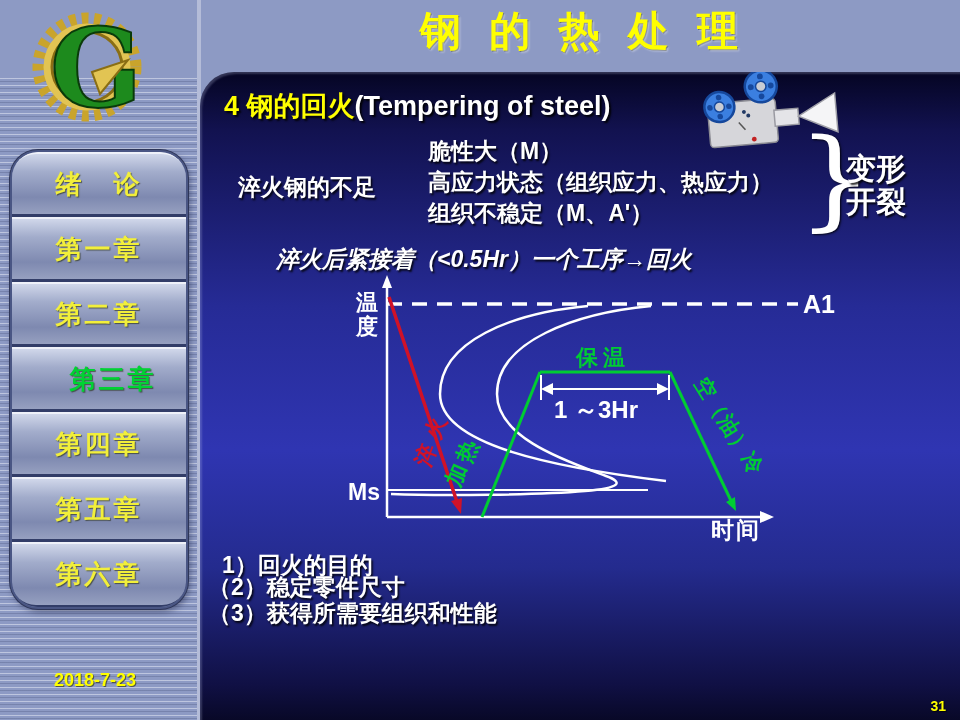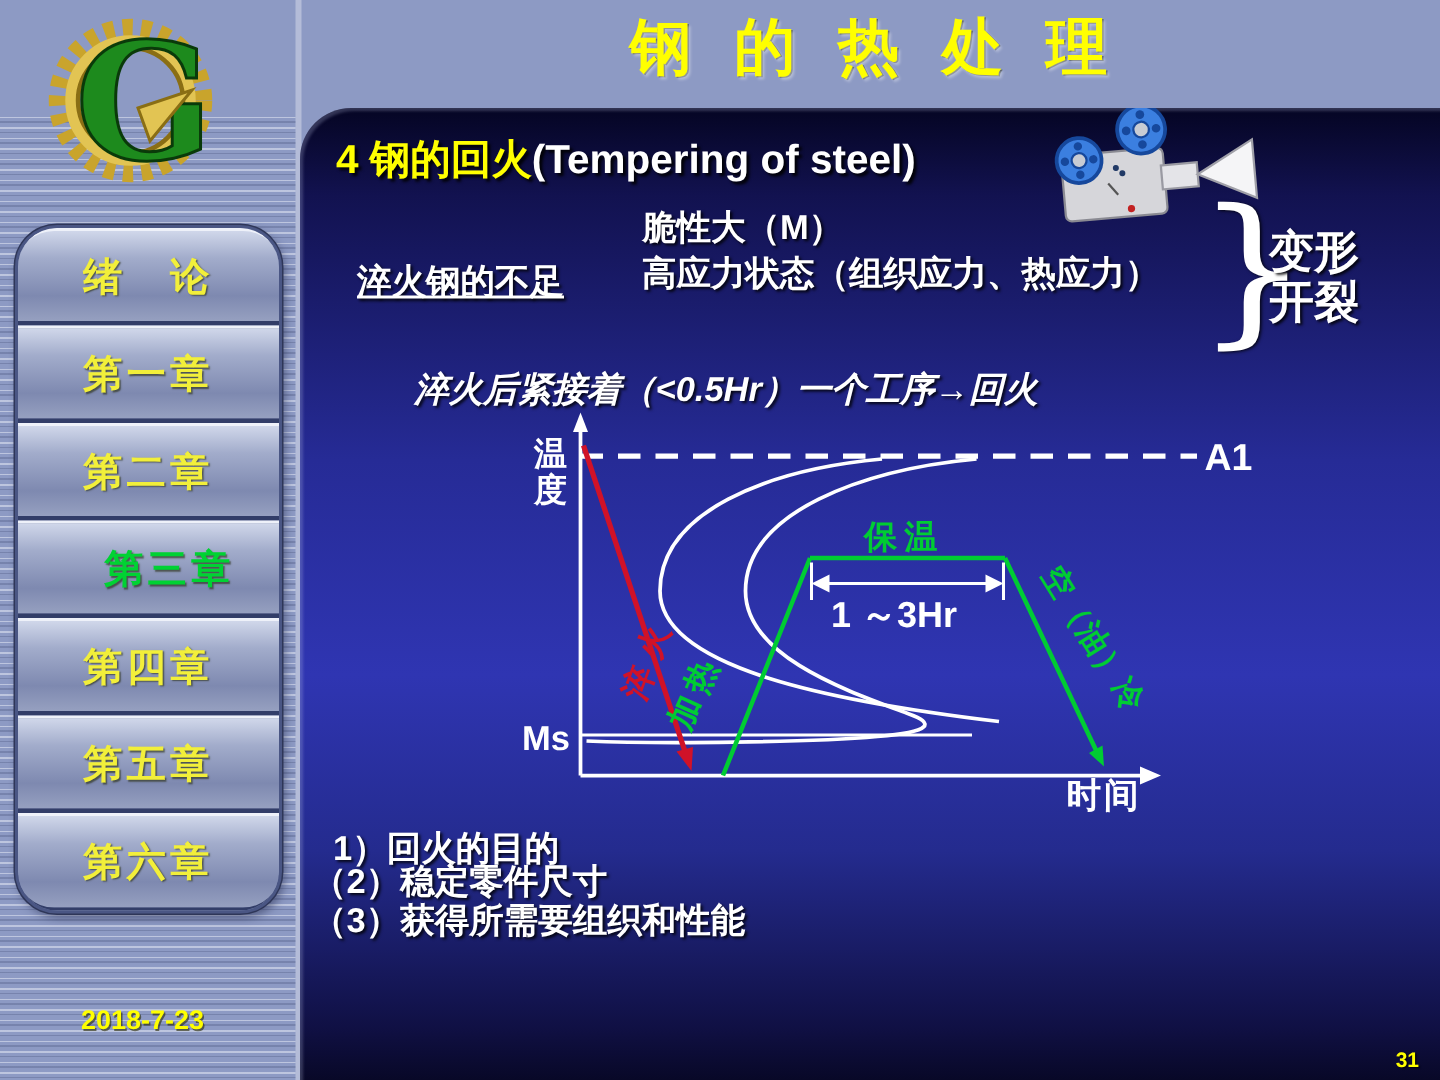--- a/index.html
+++ b/index.html
@@ -53,21 +53,21 @@
     background:linear-gradient(180deg,#050523 0%,#121250 9%,#262b96 36%,#2f35b2 58%,#242b8e 76%,#101044 94%,#070724 100%);
     box-shadow:inset 2px 2px 2px rgba(190,200,235,.25);
   }
   .panel .txt{position:absolute;white-space:nowrap;color:#fff;font-weight:bold;
     text-shadow:1.5px 1.5px 2px rgba(0,0,0,.85);}
   .heading{position:absolute;left:24px;top:16px;white-space:nowrap;font-weight:bold;font-size:27px;
     text-shadow:2px 2px 2px rgba(0,0,0,.9);}
   .heading .cn{color:#ffff00;}
   .heading .en{color:#ffffff;}
   .projector{position:absolute;left:486px;top:0px;width:162px;height:80px;cursor:pointer;}
-  .prob-lead{left:38px;top:100px;font-size:23px;text-decoration:underline;}
+  .prob-lead{left:38px;top:100px;font-size:23px;}
   .prob-items{left:228px;top:64px;font-size:23px;line-height:31px;}
   .brace{
     position:absolute;left:602px;top:44px;height:126px;color:#fff;
     font-family:"DejaVu Serif", serif;font-size:104px;font-weight:normal;line-height:126px;
     transform:scale(1.15,1.04);text-shadow:1px 1px 2px rgba(0,0,0,.8);
   }
   .prob-result{left:646px;top:80px;font-size:30px;line-height:33px;}
   .process-note{left:76px;top:172px;font-size:23px;font-style:italic;}
   .chart{position:absolute;left:130px;top:197px;width:545px;height:292px;}
   .purpose-h{left:22px;top:478px;font-size:23px;color:#ffff00;}
@@ -139,20 +139,21 @@
         <circle cx="62" cy="42" r="2" fill="#223a66"></circle>
       <line x1="52" y1="48" x2="58" y2="56" stroke="#555" stroke-width="1.5"></line>
       <circle cx="66" cy="66" r="2.4" fill="#c22222"></circle>
     </g>
   </svg>
 
   <div class="txt prob-lead">淬火钢的不足</div>
   <div class="txt prob-items">
     <div>脆性大（M）</div>
     <div>高应力状态（组织应力、热应力）</div>
+    <div>组织不稳定（M、A'）</div>
   </div>
   <div class="brace">}</div>
   <div class="txt prob-result">
     <div>变形</div>
     <div>开裂</div>
   </div>
 
   <div class="txt process-note">淬火后紧接着（&lt;0.5Hr）一个工序→回火</div>
 
   <svg class="chart" viewBox="0 0 545 292">

